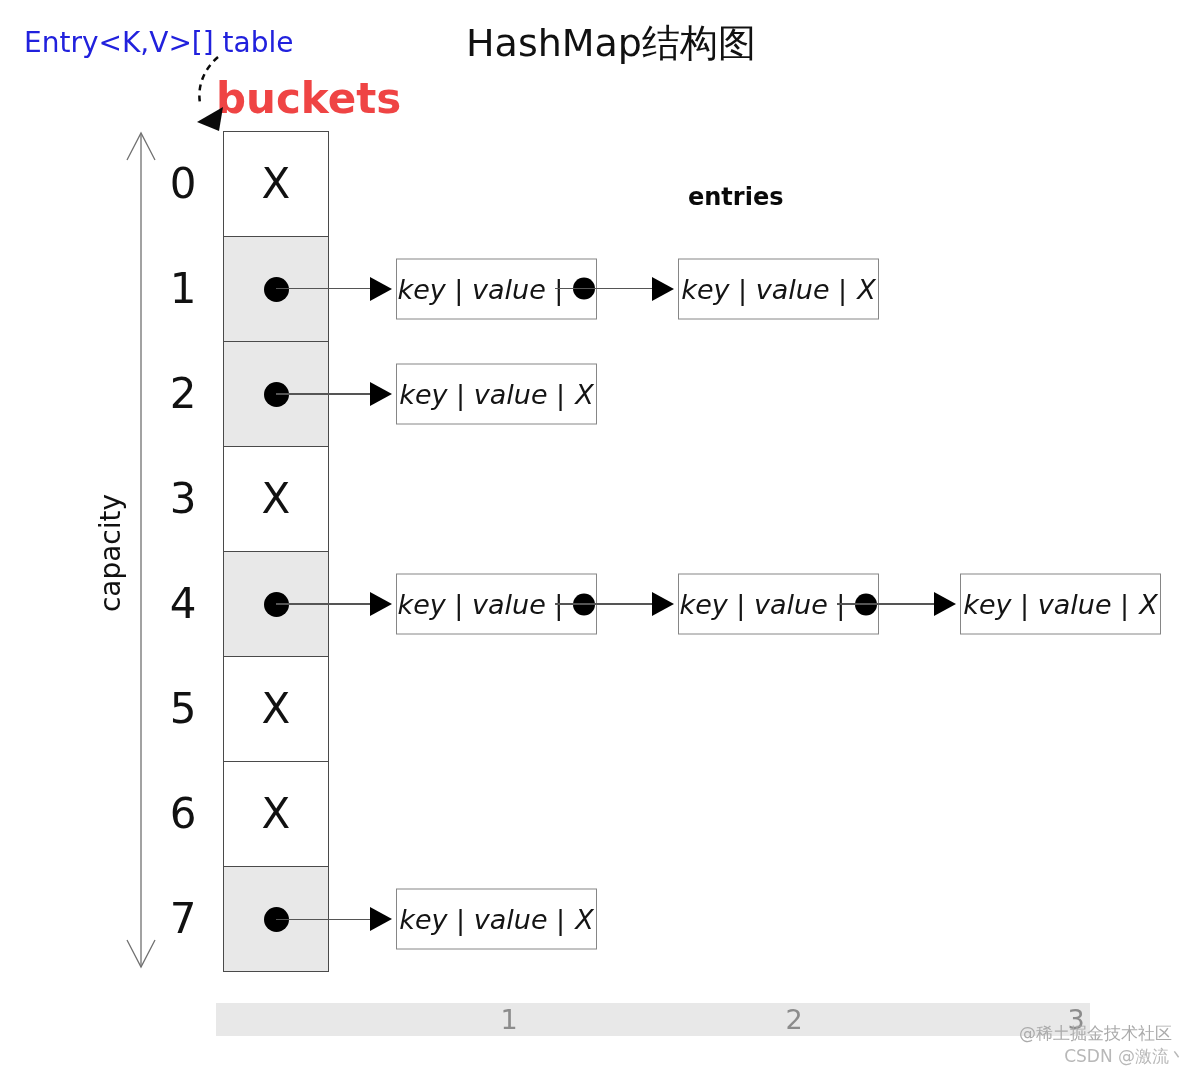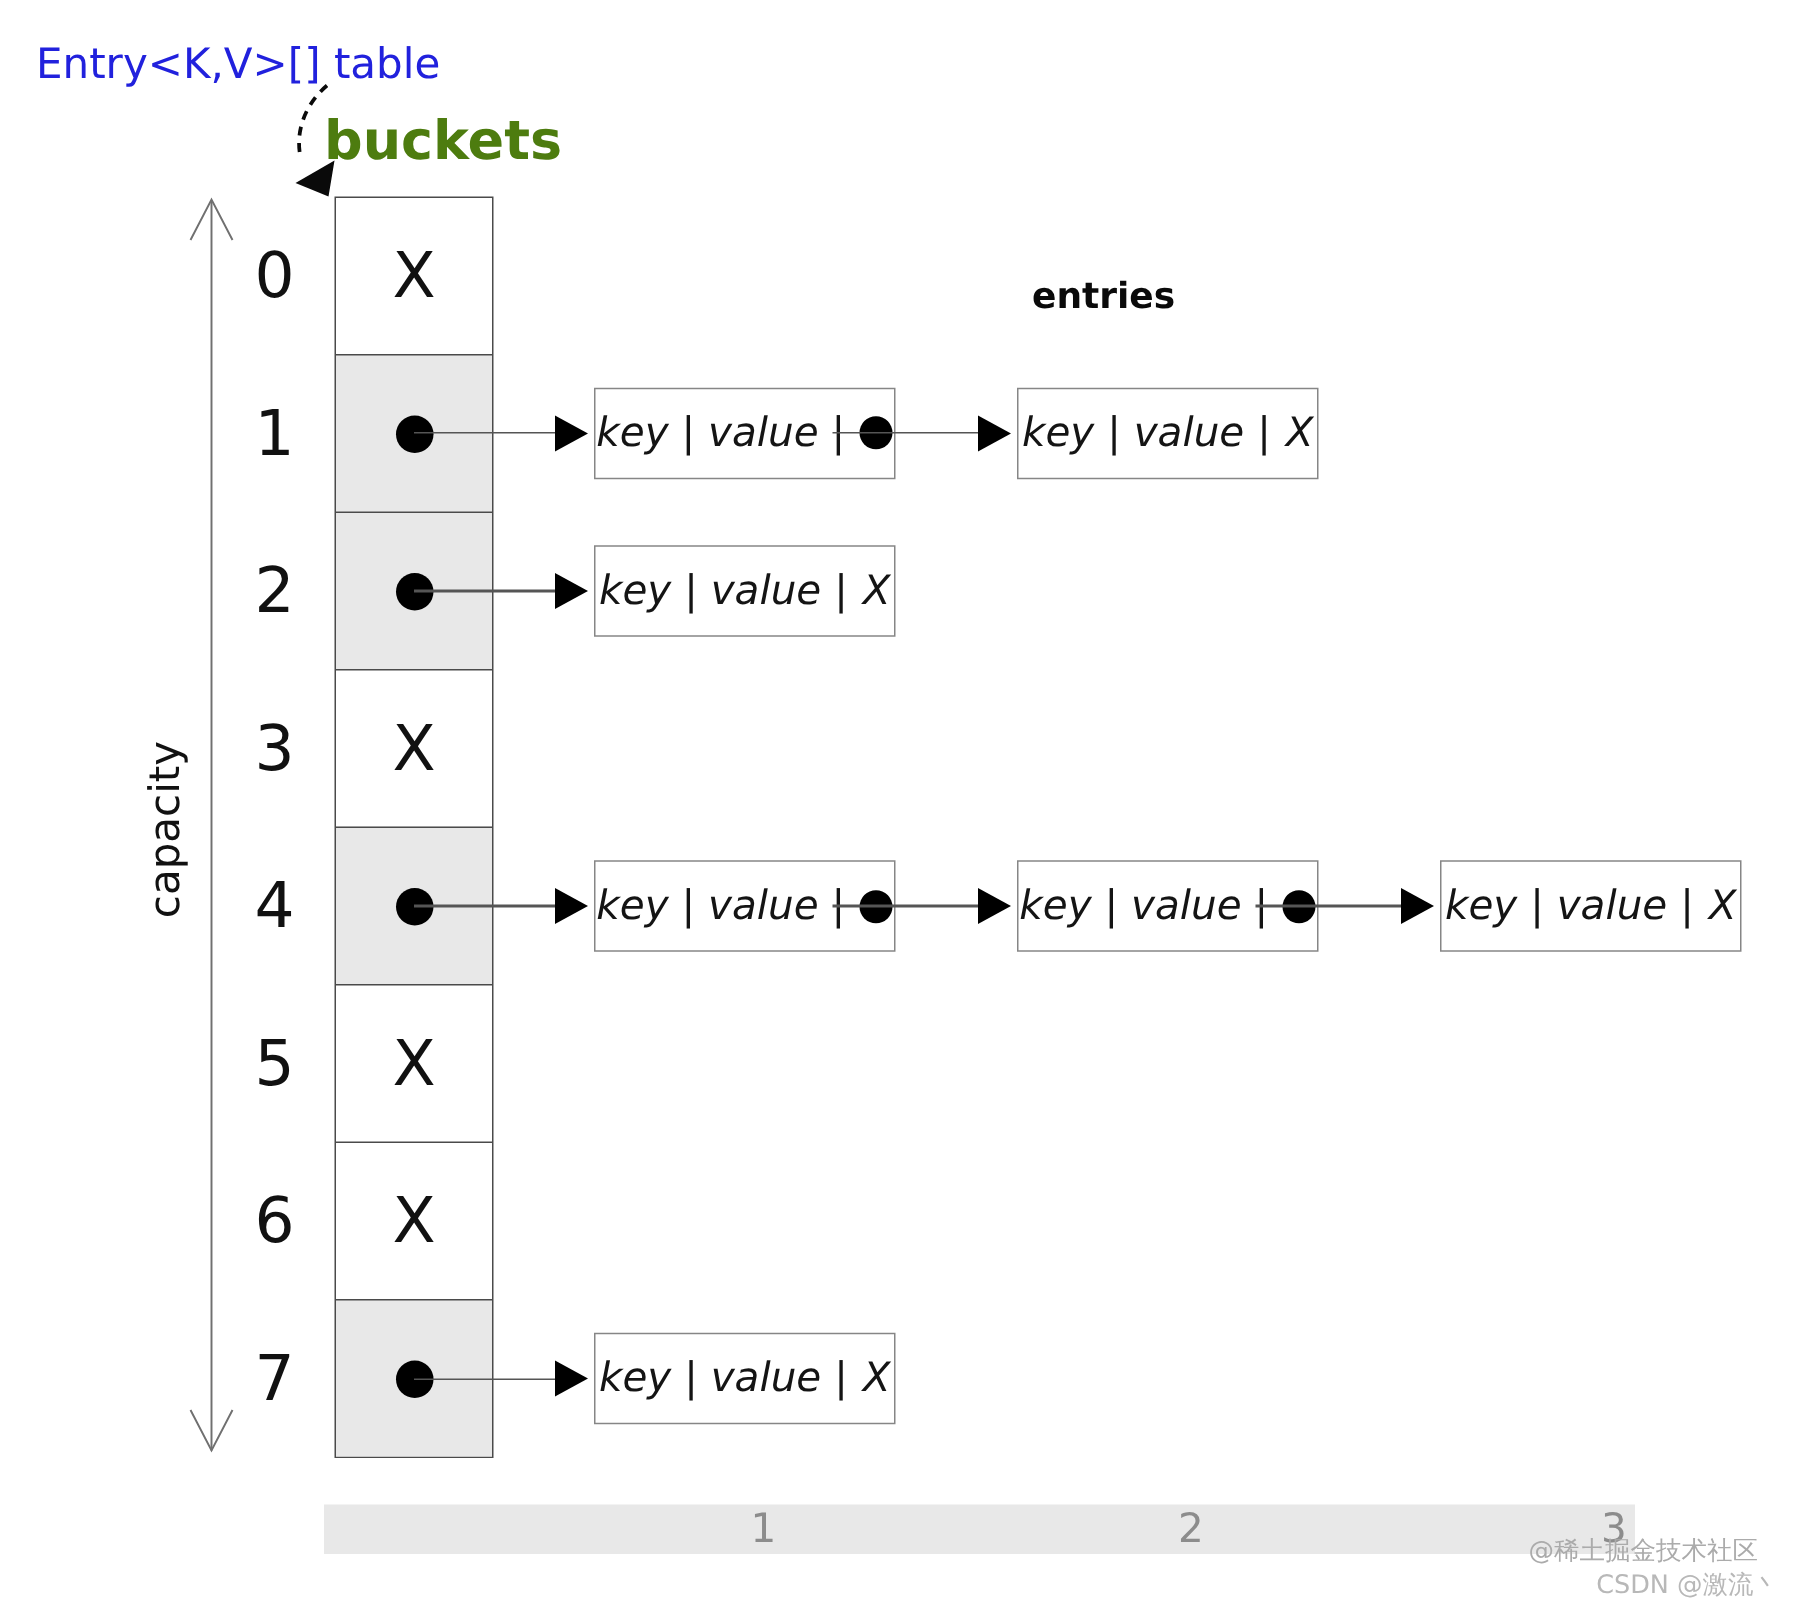--- a/index.html
+++ b/index.html
@@ -4,21 +4,21 @@
 <style>
   html,body{margin:0;padding:0;background:#fff;}
   #canvas{
     position:relative;width:1200px;height:1069px;background:#fff;overflow:hidden;
     font-family:"DejaVu Sans",sans-serif;color:#111;
   }
   .abs{position:absolute;}
   
   .entry-table-label{left:24px;top:26px;font-size:28px;color:#2121dd;white-space:nowrap;}
   .diagram-title{left:0;right:0;top:18px;text-align:center;padding-left:22px;font-size:38px;color:#111;}
-  .buckets-label{left:216px;top:74px;font-size:36px;font-weight:bold;color:#4d7c0f;}
+  .buckets-label{left:216px;top:74px;font-size:42px;font-weight:bold;color:#ef4444;}
   .entries-label{left:688px;top:183px;font-size:24px;font-weight:bold;color:#0a0a0a;}
   
   .capacity-label{
     left:110px;top:553px;transform:translate(-50%,-50%) rotate(-90deg);
     font-size:28px;white-space:nowrap;color:#111;
   }
   
   .bucket-array{
     left:223px;top:131px;width:106px;height:841px;
     border:1px solid #4a4a4a;box-sizing:border-box;
@@ -61,20 +61,21 @@
   .wm1{right:28px;top:1022px;font-size:17px;color:#ababab;white-space:nowrap;}
   .wm2{right:14px;top:1045px;font-size:17px;color:#b8b8b8;white-space:nowrap;}
   svg{display:block;}
 </style>
 </head>
 <body>
 
 <div id="canvas">
 
   <div class="abs entry-table-label">Entry&lt;K,V&gt;[] table</div>
+  <div class="abs diagram-title">HashMap结构图</div>
   <div class="abs buckets-label">buckets</div>
   <div class="abs entries-label">entries</div>
 
   <svg class="abs" style="left:190px;top:50px" width="45" height="85" viewBox="0 0 45 85">
     <path d="M 28 7 C 15 18, 7 35, 10 53" fill="none" stroke="#0a0a0a" stroke-width="2.5" stroke-dasharray="6 5"></path>
     <polygon points="7,72 33,57 29,81" fill="#0a0a0a"></polygon>
   </svg>
 
   <svg class="abs" style="left:121px;top:124px" width="40" height="852" viewBox="0 0 40 852">
     <line x1="20" y1="10" x2="20" y2="843" stroke="#707070" stroke-width="1.3"></line>

